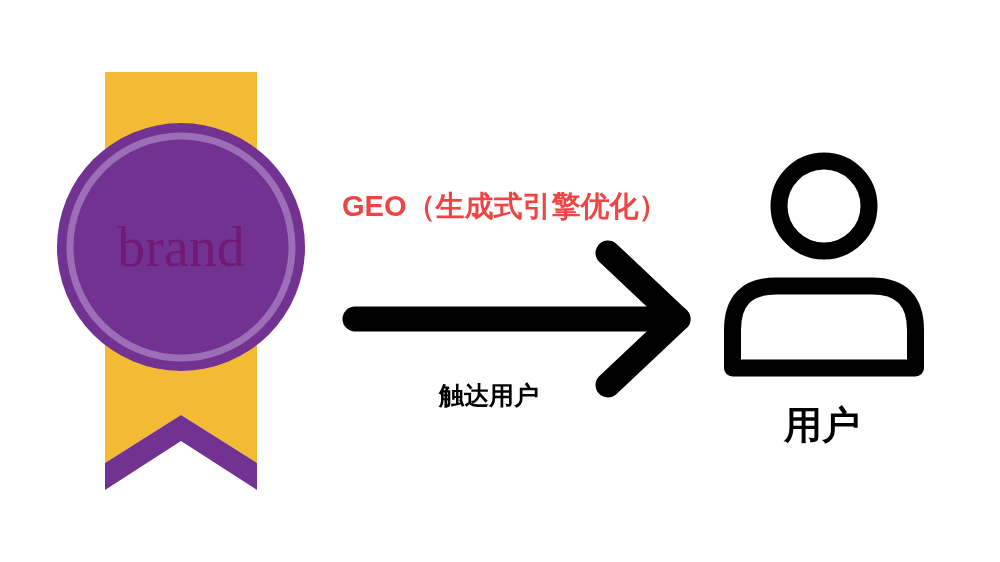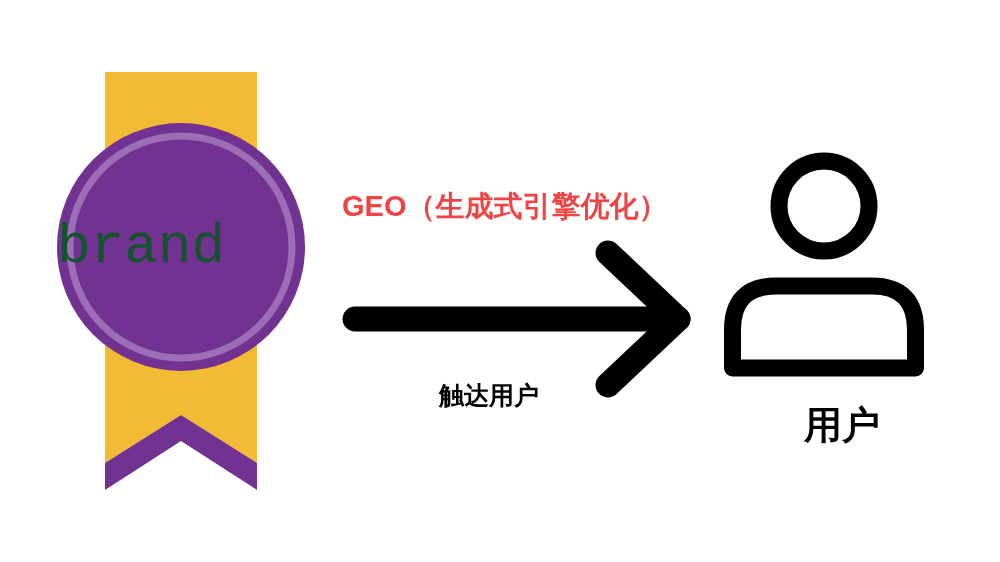--- a/index.html
+++ b/index.html
@@ -1,38 +1,38 @@
 <!DOCTYPE html>
 <html><head>
   <meta charset="utf-8">
   <style>
     html, body { margin: 0; padding: 0; background: #ffffff; }
     body { width: 1000px; height: 562px; position: relative; overflow: hidden; }
     .stage { position: absolute; left: 0; top: 0; width: 1000px; height: 562px; }
     svg { position: absolute; left: 0; top: 0; }
     .brand-text {
       position: absolute; left: 57px; top: 212px; width: 248px;
-      text-align: left; color: #14532d;
-      font-family: Liberation Mono, monospace;
+      text-align: center; color: #701a75;
+      font-family: Liberation Serif, serif;
       font-size: 56px; line-height: 70px; letter-spacing: 0px;
     }
     .geo-label {
       position: absolute; left: 342px; top: 188px; white-space: nowrap;
       font-family: "Liberation Sans", "DejaVu Sans", sans-serif;
       font-weight: bold; font-size: 29px; line-height: 36px; color: #ef4444;
     }
     .reach-label {
       position: absolute; left: 439px; top: 377px; white-space: nowrap;
       font-family: "Liberation Sans", "DejaVu Sans", sans-serif;
       font-weight: bold; font-size: 25px; line-height: 36px; color: #000000;
     }
     .user-label {
       position: absolute; left: 784px; top: 402px; white-space: nowrap;
       font-family: "Liberation Sans", "DejaVu Sans", sans-serif;
-      font-weight: bold; font-size: 38px; line-height: 46px; color: #000000; margin-left: 20px;
+      font-weight: bold; font-size: 38px; line-height: 46px; color: #000000;
     }
   </style>
 </head>
 <body>
 
 <div class="stage">
   <svg width="1000" height="562" viewBox="0 0 1000 562">
 
     <g>
       <polygon points="105,72 257,72 257,463 181,415 105,463" fill="#F3BB33"></polygon>

